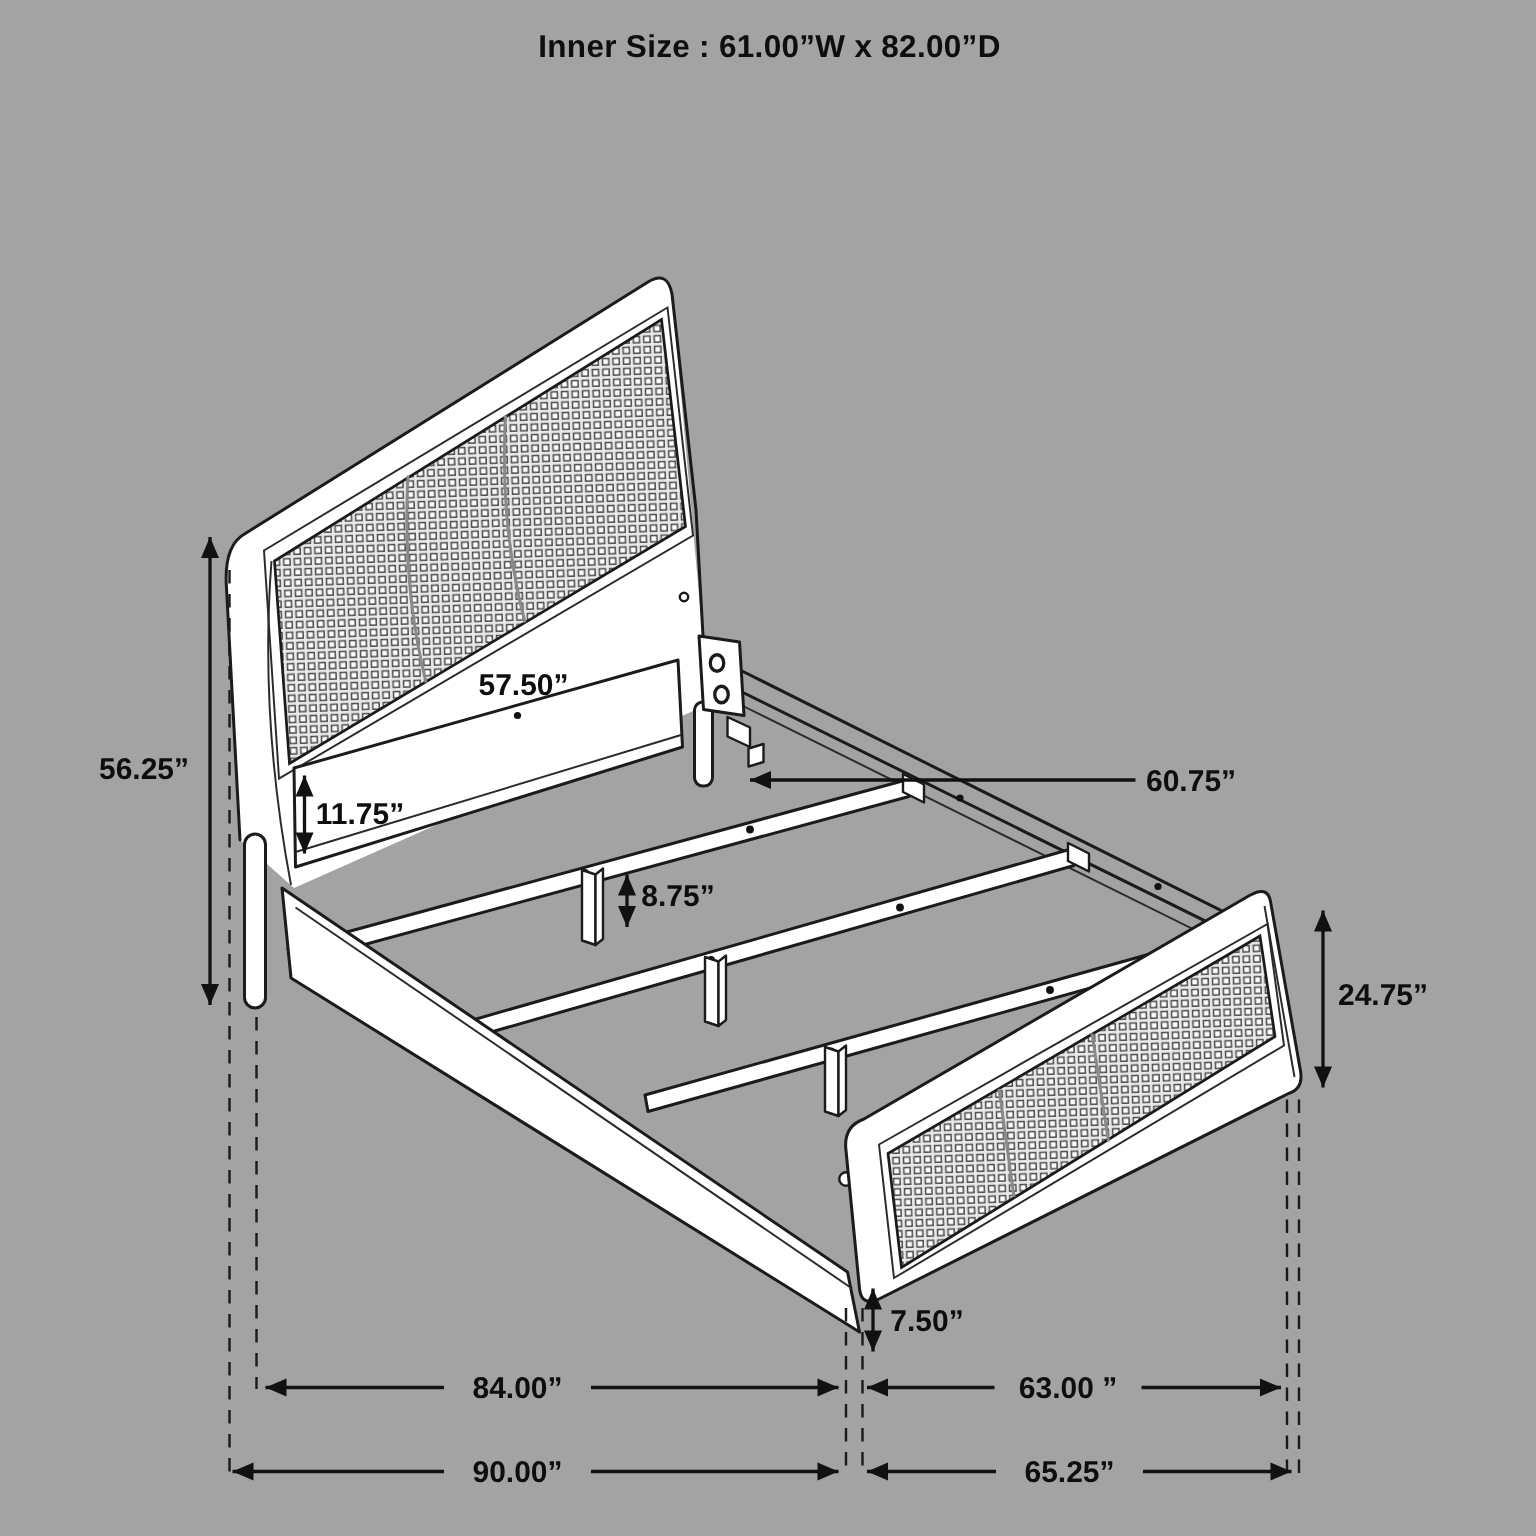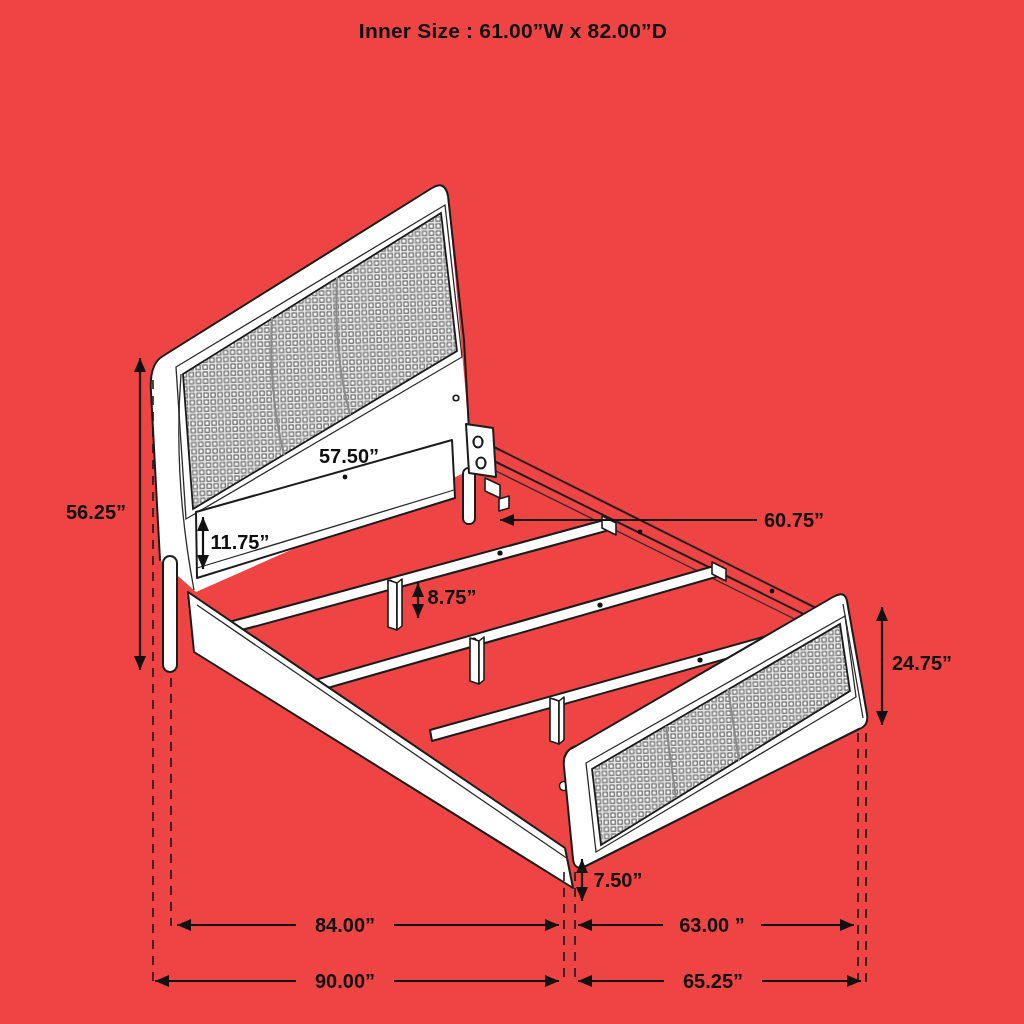--- a/index.html
+++ b/index.html
@@ -1,16 +1,16 @@
 <!DOCTYPE html>
 <html><head>
 <meta charset="utf-8">
 <style>
   html,body{margin:0;padding:0;background:#fff;}
-  .canvas{position:relative;width:1024px;height:1024px;background:#ef4444;overflow:hidden;
+  .canvas{position:relative;width:1024px;height:1024px;background:#a3a3a3;overflow:hidden;
           font-family:"Liberation Sans", sans-serif;}
   svg{position:absolute;left:0;top:0;}
   text{font-family:"Liberation Sans", sans-serif;font-weight:700;fill:#0e0e0e;}
   .dim-label{font-size:20px;}
   .title-label{font-size:21px;letter-spacing:.2px;}
   .ln{stroke:#1b1b1b;stroke-width:2;fill:none;stroke-linecap:round;}
   .ln-thin{stroke:#2a2a2a;stroke-width:1.3;fill:none;}
   .solid{fill:#ffffff;stroke:#1b1b1b;stroke-width:2;stroke-linejoin:round;}
   .solid-thin{fill:#ffffff;stroke:#1b1b1b;stroke-width:1.6;stroke-linejoin:round;}
   .seam{stroke:#8a8a8a;stroke-width:2;fill:none;}

